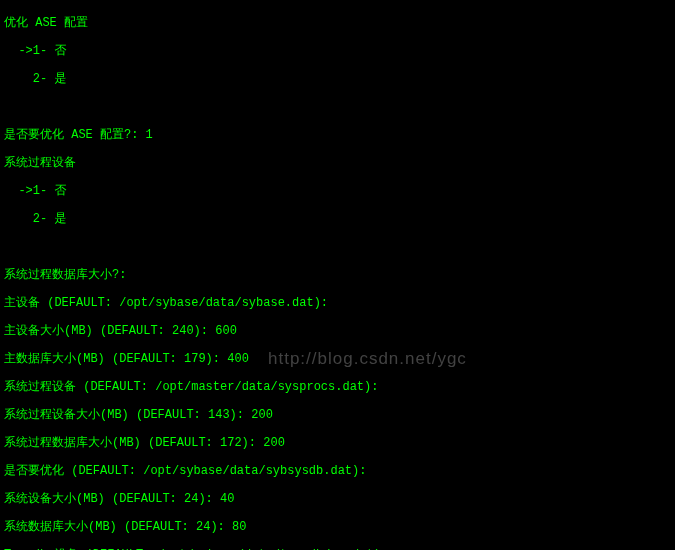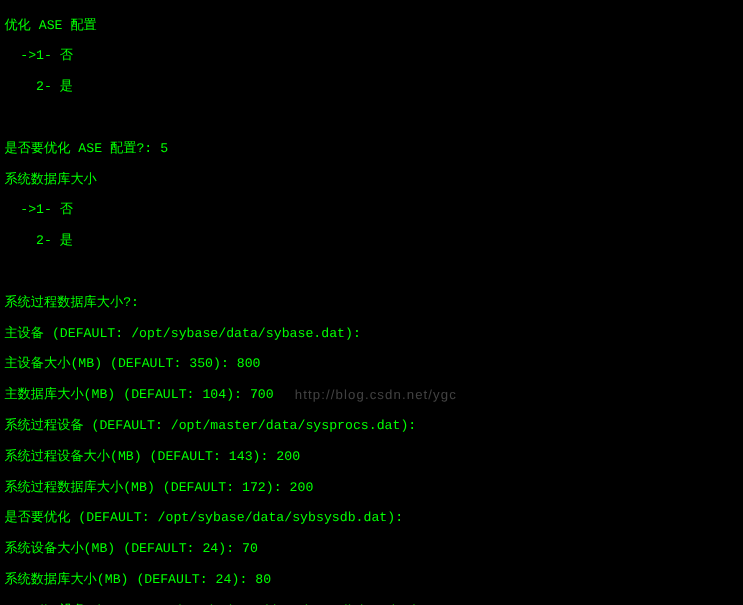--- a/index.html
+++ b/index.html
@@ -16,64 +16,64 @@
     line-height: 14px;
     color: #00ff00;
     padding: 2px 4px;
     white-space: pre;
     position: relative;
   }
   .watermark {
     position: absolute;
     color: rgba(120,120,120,0.55);
     font-family: Arial, sans-serif;
-    font-size: 12px;
+    font-size: 17px;
     letter-spacing: 1px;
     pointer-events: none;
   }
 </style>
 </head>
 <body>
 
 <div class="terminal">
 <span>优化 ASE 配置</span>
 
 <span>  -&gt;1- 否</span>
 
 <span>    2- 是</span>
 
 <span></span>
 
-<span>是否要优化 ASE 配置?: 5</span>
+<span>是否要优化 ASE 配置?: 1</span>
 
-<span>系统数据库大小</span>
+<span>系统过程设备</span>
 
 <span>  -&gt;1- 否</span>
 
 <span>    2- 是</span>
 
 <span></span>
 
 <span>系统过程数据库大小?:</span>
 
 <span>主设备 (DEFAULT: /opt/sybase/data/sybase.dat):</span>
 
-<span>主设备大小(MB) (DEFAULT: 350): 800</span>
+<span>主设备大小(MB) (DEFAULT: 240): 600</span>
 
-<span>主数据库大小(MB) (DEFAULT: 104): 700</span>
+<span>主数据库大小(MB) (DEFAULT: 179): 400</span>
 
 <span>系统过程设备 (DEFAULT: /opt/master/data/sysprocs.dat):</span>
 
 <span>系统过程设备大小(MB) (DEFAULT: 143): 200</span>
 
 <span>系统过程数据库大小(MB) (DEFAULT: 172): 200</span>
 
 <span>是否要优化 (DEFAULT: /opt/sybase/data/sybsysdb.dat):</span>
 
-<span>系统设备大小(MB) (DEFAULT: 24): 70</span>
+<span>系统设备大小(MB) (DEFAULT: 24): 40</span>
 
 <span>系统数据库大小(MB) (DEFAULT: 24): 80</span>
 
 <span>Tempdb 设备 (DEFAULT: /opt/sybase/data/tempdbdev.dat):</span>
 
 
 
 
 
 

